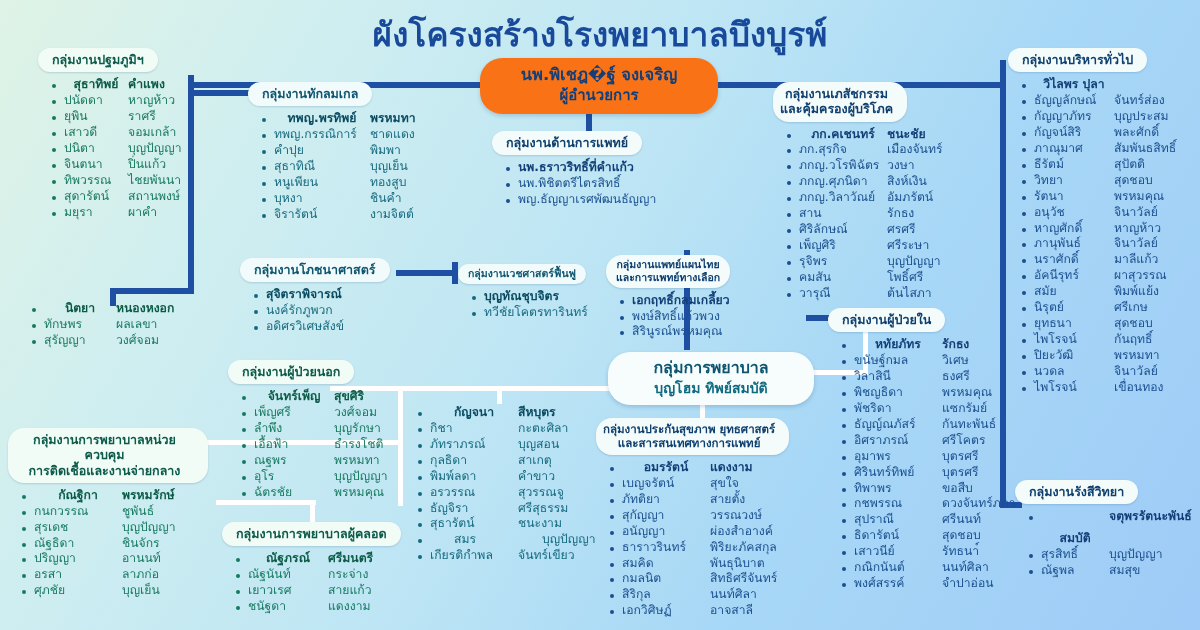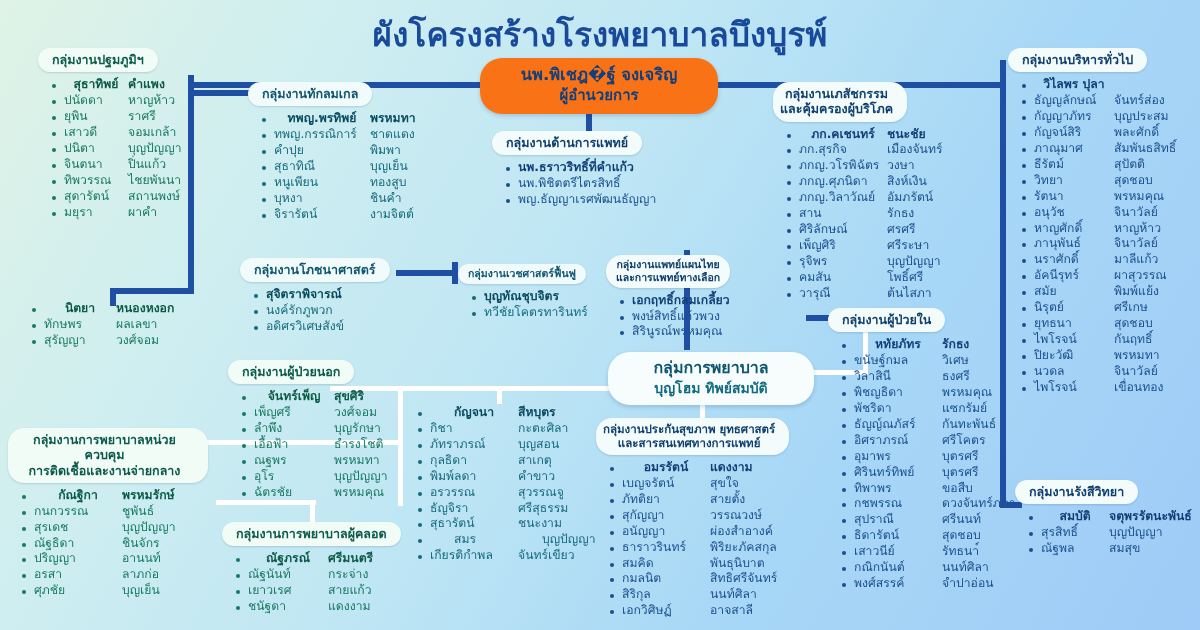--- a/index.html
+++ b/index.html
@@ -678,21 +678,21 @@
           <span class="fn" style="min-width: 88px;">พงศ์สรรค์</span>
           <span class="ln2">จำปาอ่อน</span>
         </li>
       </ul>
   </div>
 
   <div class="grp" style="left:1015px;top:480px;width:180px;">
     <div class="hdr">กลุ่มงานรังสีวิทยา</div>
     <ul class="lst">
         <li class="lead">
-          <span class="fn" style="min-width: 68px;">สมบัติ</span>
+          <span class="fn" style="min-width: 68px; margin-top: 22px;">สมบัติ</span>
           <span class="ln2">จตุพรรัตนะพันธ์</span>
         </li>
         <li>
           <span class="fn" style="min-width: 68px;">สุรสิทธิ์</span>
           <span class="ln2">บุญปัญญา</span>
         </li>
         <li>
           <span class="fn" style="min-width: 68px;">ณัฐพล</span>
           <span class="ln2">สมสุข</span>
         </li>

